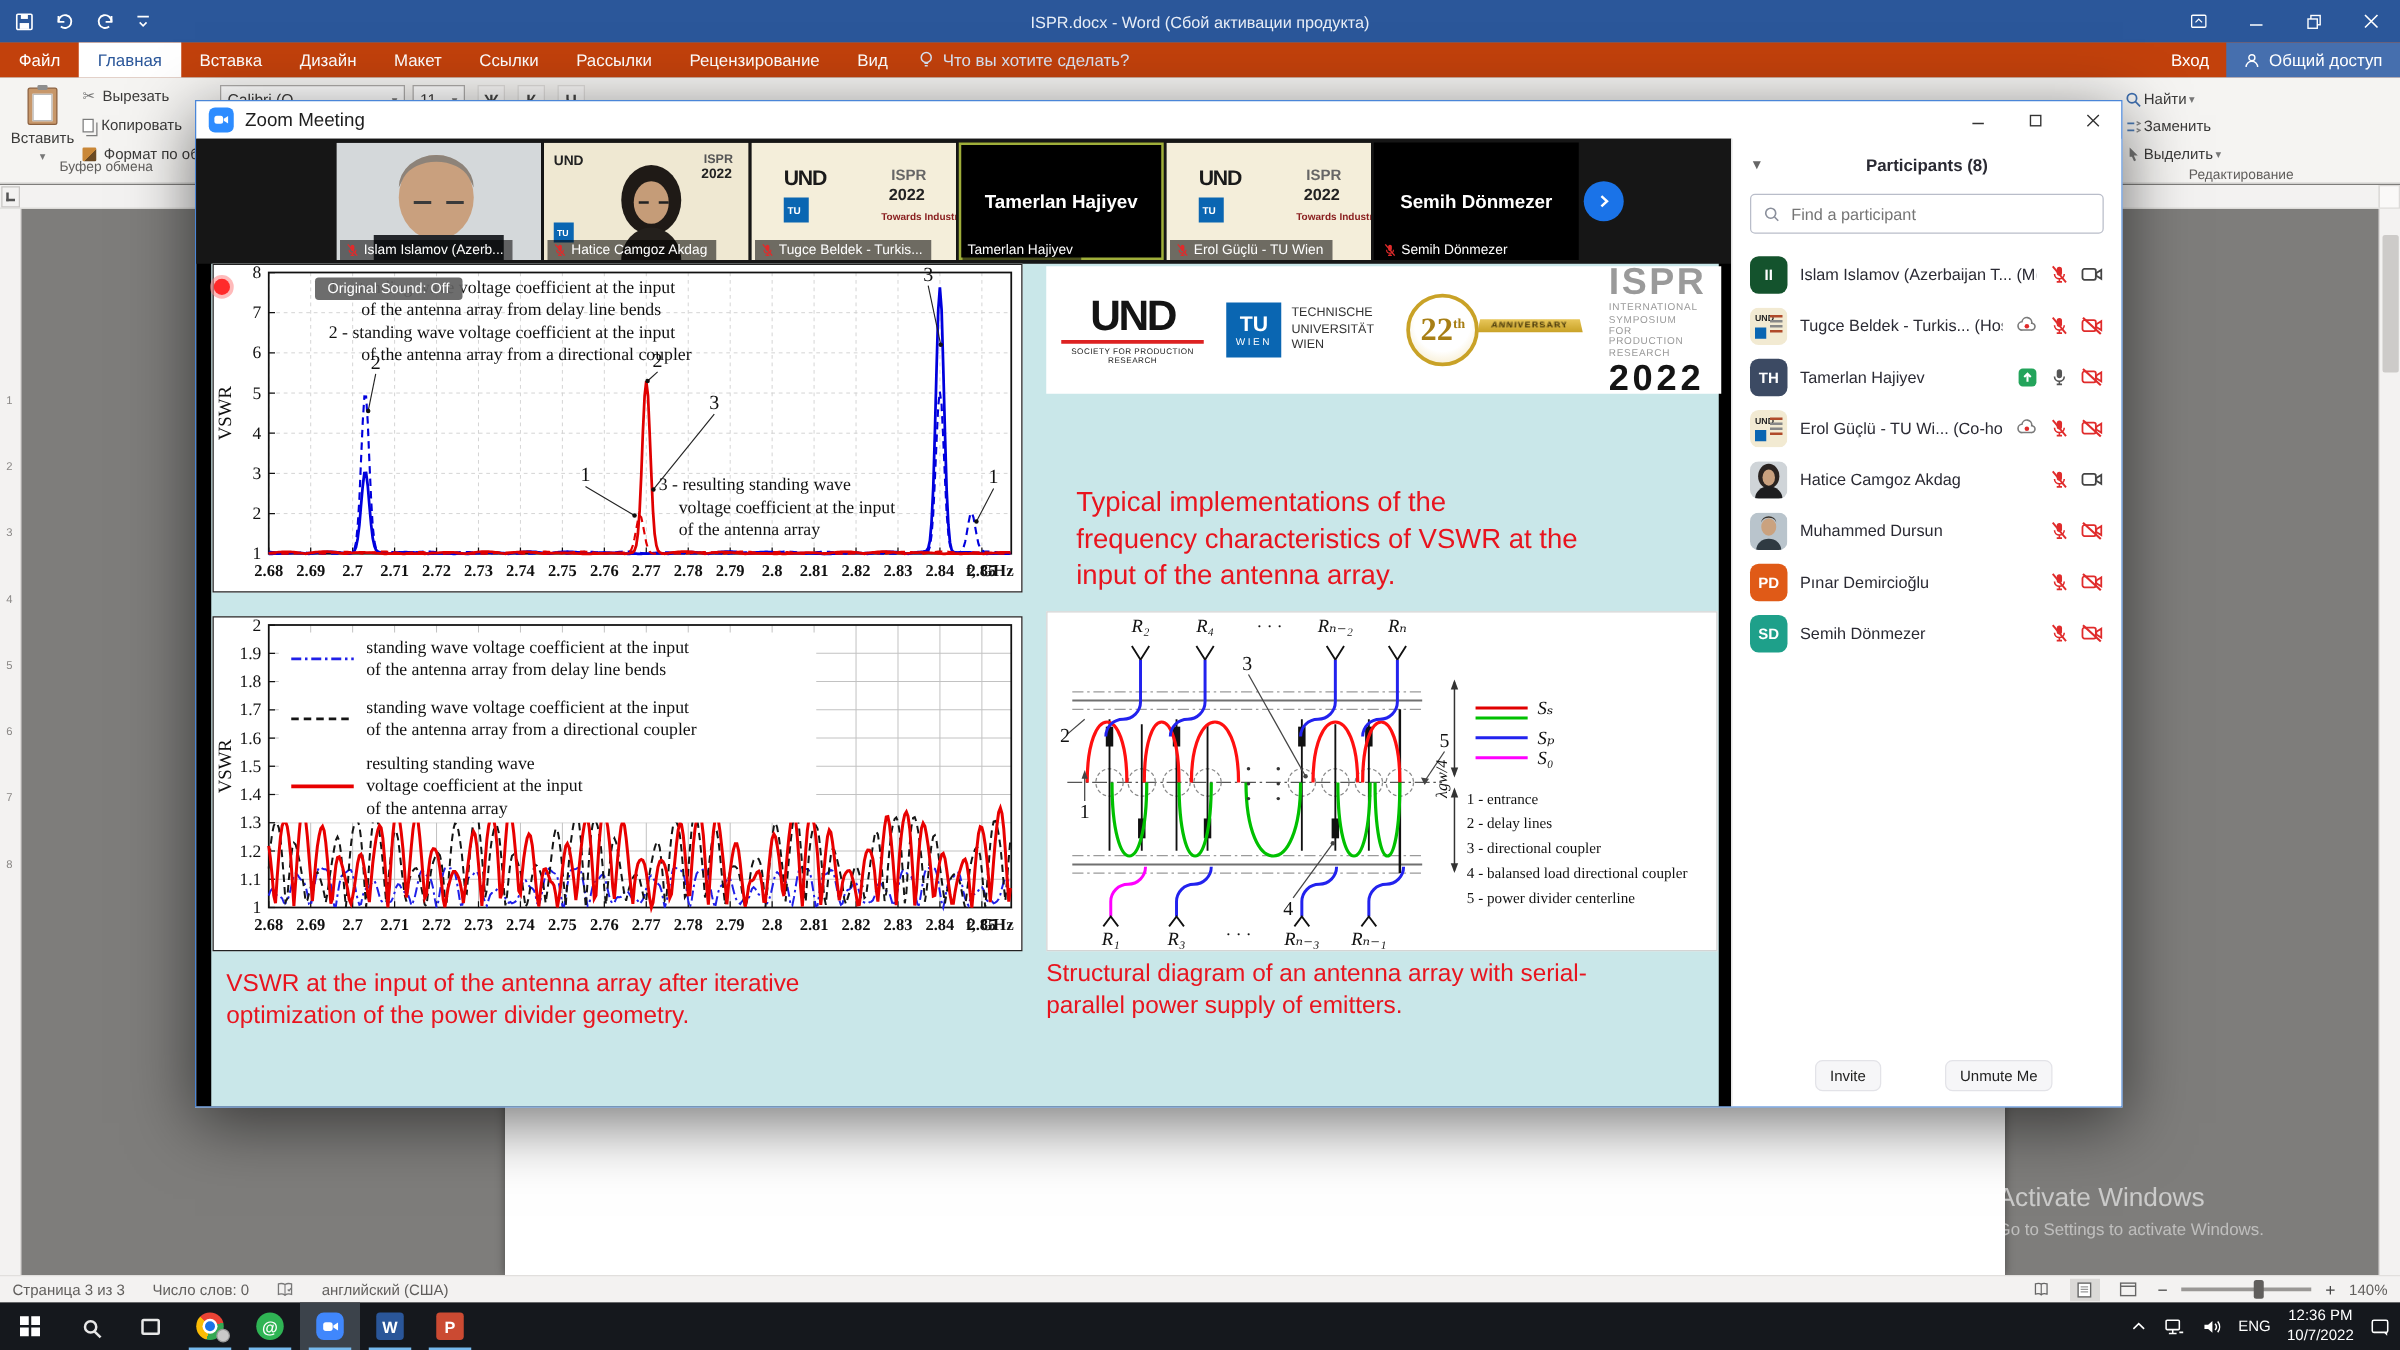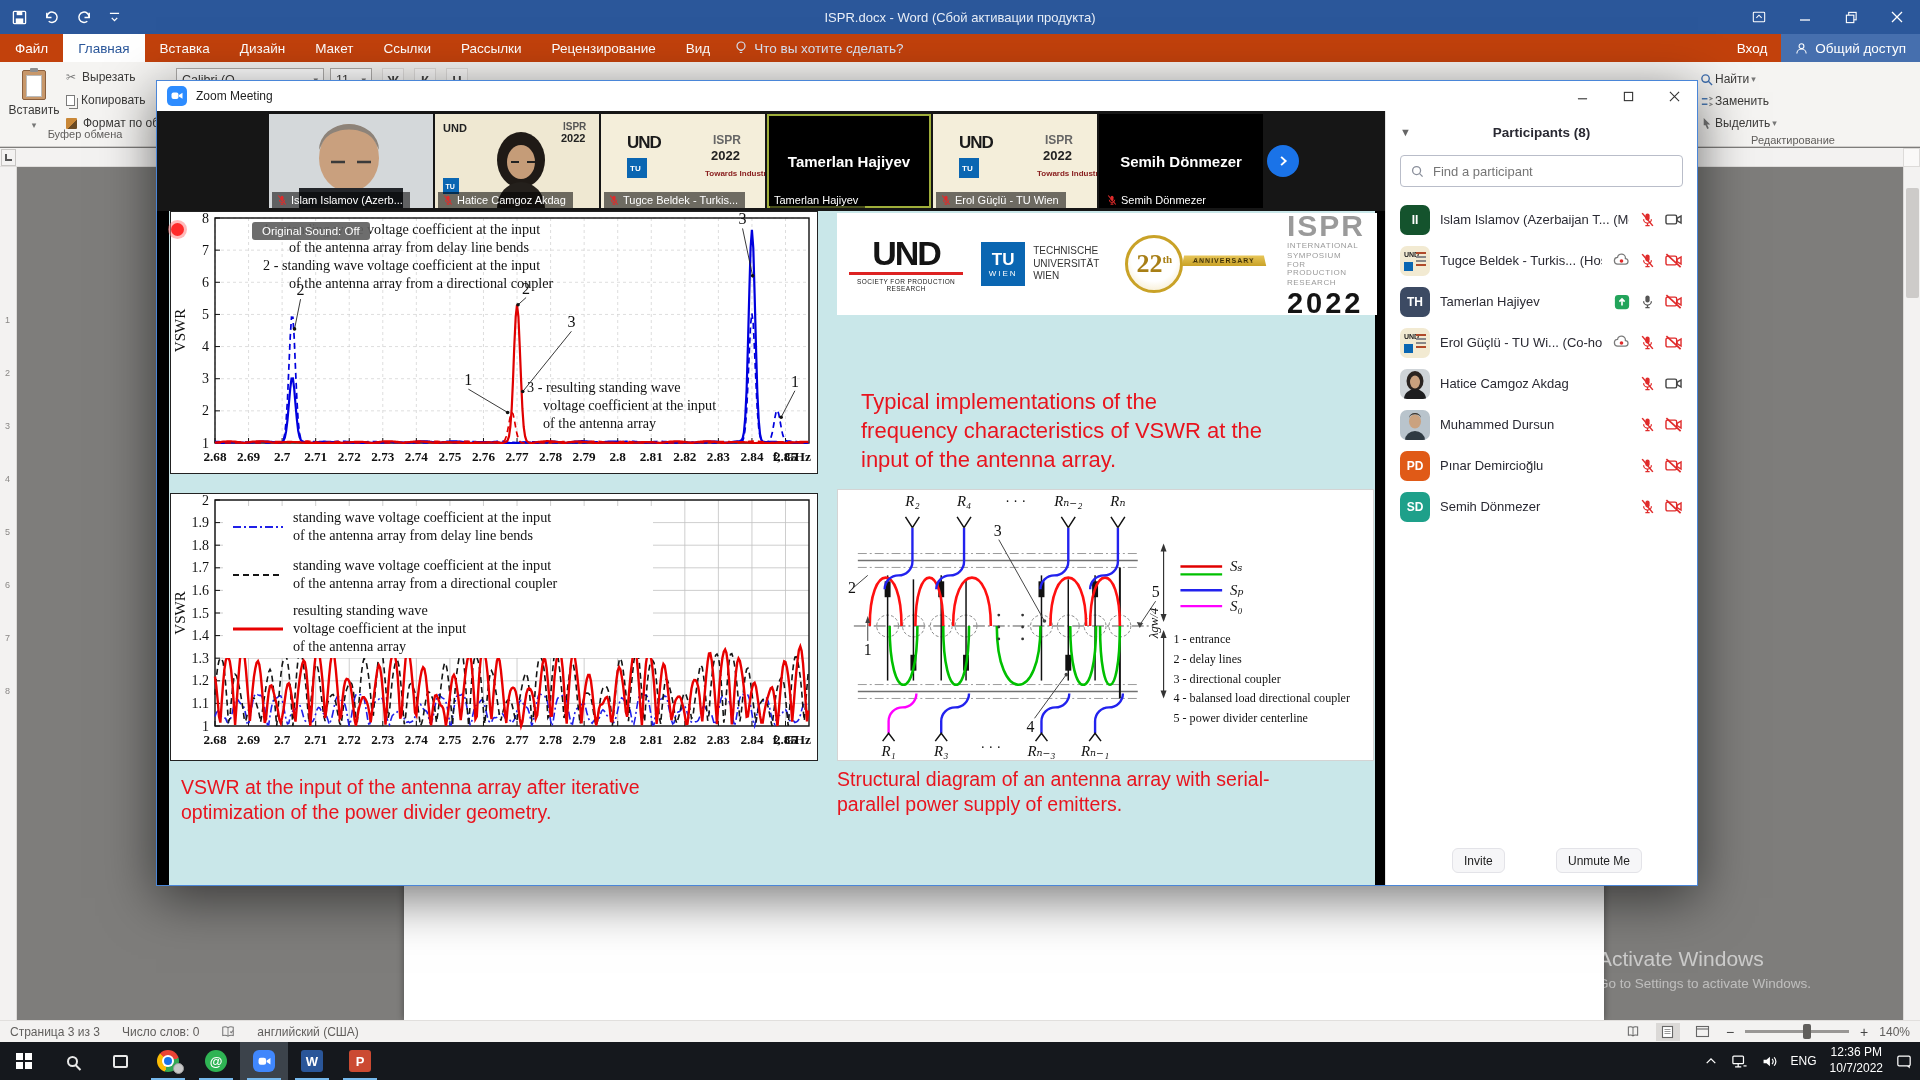--- a/index.html
+++ b/index.html
@@ -75,21 +75,21 @@
   .chrome::after{content:"";position:absolute;inset:7px;background:#1a73e8;border-radius:50%;}
   .chromeb{position:absolute;right:8px;bottom:6px;width:11px;height:11px;border-radius:50%;background:#c9c9c9;border:1px solid #9a9a9a;z-index:2;}
   .atico{width:22px;height:22px;border-radius:50%;background:#2fb454;color:#fff;font-weight:bold;font-size:13px;display:flex;align-items:center;justify-content:center;}
   .zappico{width:22px;height:22px;border-radius:6px;background:#4087fc;display:flex;align-items:center;justify-content:center;}
   .wordico{width:22px;height:22px;border-radius:3px;background:#2a5699;color:#fff;font-weight:bold;font-size:13px;display:flex;align-items:center;justify-content:center;}
   .pptico{width:22px;height:22px;border-radius:3px;background:#cb4a32;color:#fff;font-weight:bold;font-size:13px;display:flex;align-items:center;justify-content:center;}
   .tray{margin-left:auto;display:flex;align-items:center;gap:13px;color:#fff;font-size:12px;padding-right:8px;}
   .clock{text-align:center;line-height:1.3;}
   
   .zwin{position:absolute;left:156px;top:80px;width:1542px;height:806px;background:#fff;border:1px solid #4a86d8;box-shadow:0 12px 50px rgba(0,0,0,.55);z-index:10;}
-  .ztitle{height:30px;display:flex;align-items:center;padding-left:10px;gap:9px;font-size:12px;color:#1f1f1f;}
+  .ztitle{height:30px;display:flex;align-items:center;padding-left:10px;gap:9px;font-size:15px;color:#1f1f1f;}
   .zlogo{width:20px;height:20px;border-radius:5px;background:#2d8cff;display:flex;align-items:center;justify-content:center;}
   .zctrl{margin-left:auto;display:flex;}
   .zcb{width:46px;height:30px;display:flex;align-items:center;justify-content:center;color:#222;font-size:13px;}
   .zbody{display:flex;height:774px;}
   .zmain{width:1229px;background:#000;display:flex;flex-direction:column;}
   .zstrip{height:100px;background:#161616;position:relative;flex:none;}
   .tile{position:absolute;top:3px;height:94px;width:164px;background:#000;overflow:hidden;}
   .tile.active{outline:2px solid #9fae3a;outline-offset:-2px;}
   .tile .center{position:absolute;inset:0;display:flex;align-items:center;justify-content:center;color:#fff;font-weight:bold;font-size:15px;}
   .vlabel{position:absolute;left:3px;bottom:0;display:flex;align-items:center;gap:3px;background:rgba(0,0,0,.55);color:#fff;font-size:11px;padding:2px 7px 2px 4px;max-width:100%;white-space:nowrap;}

